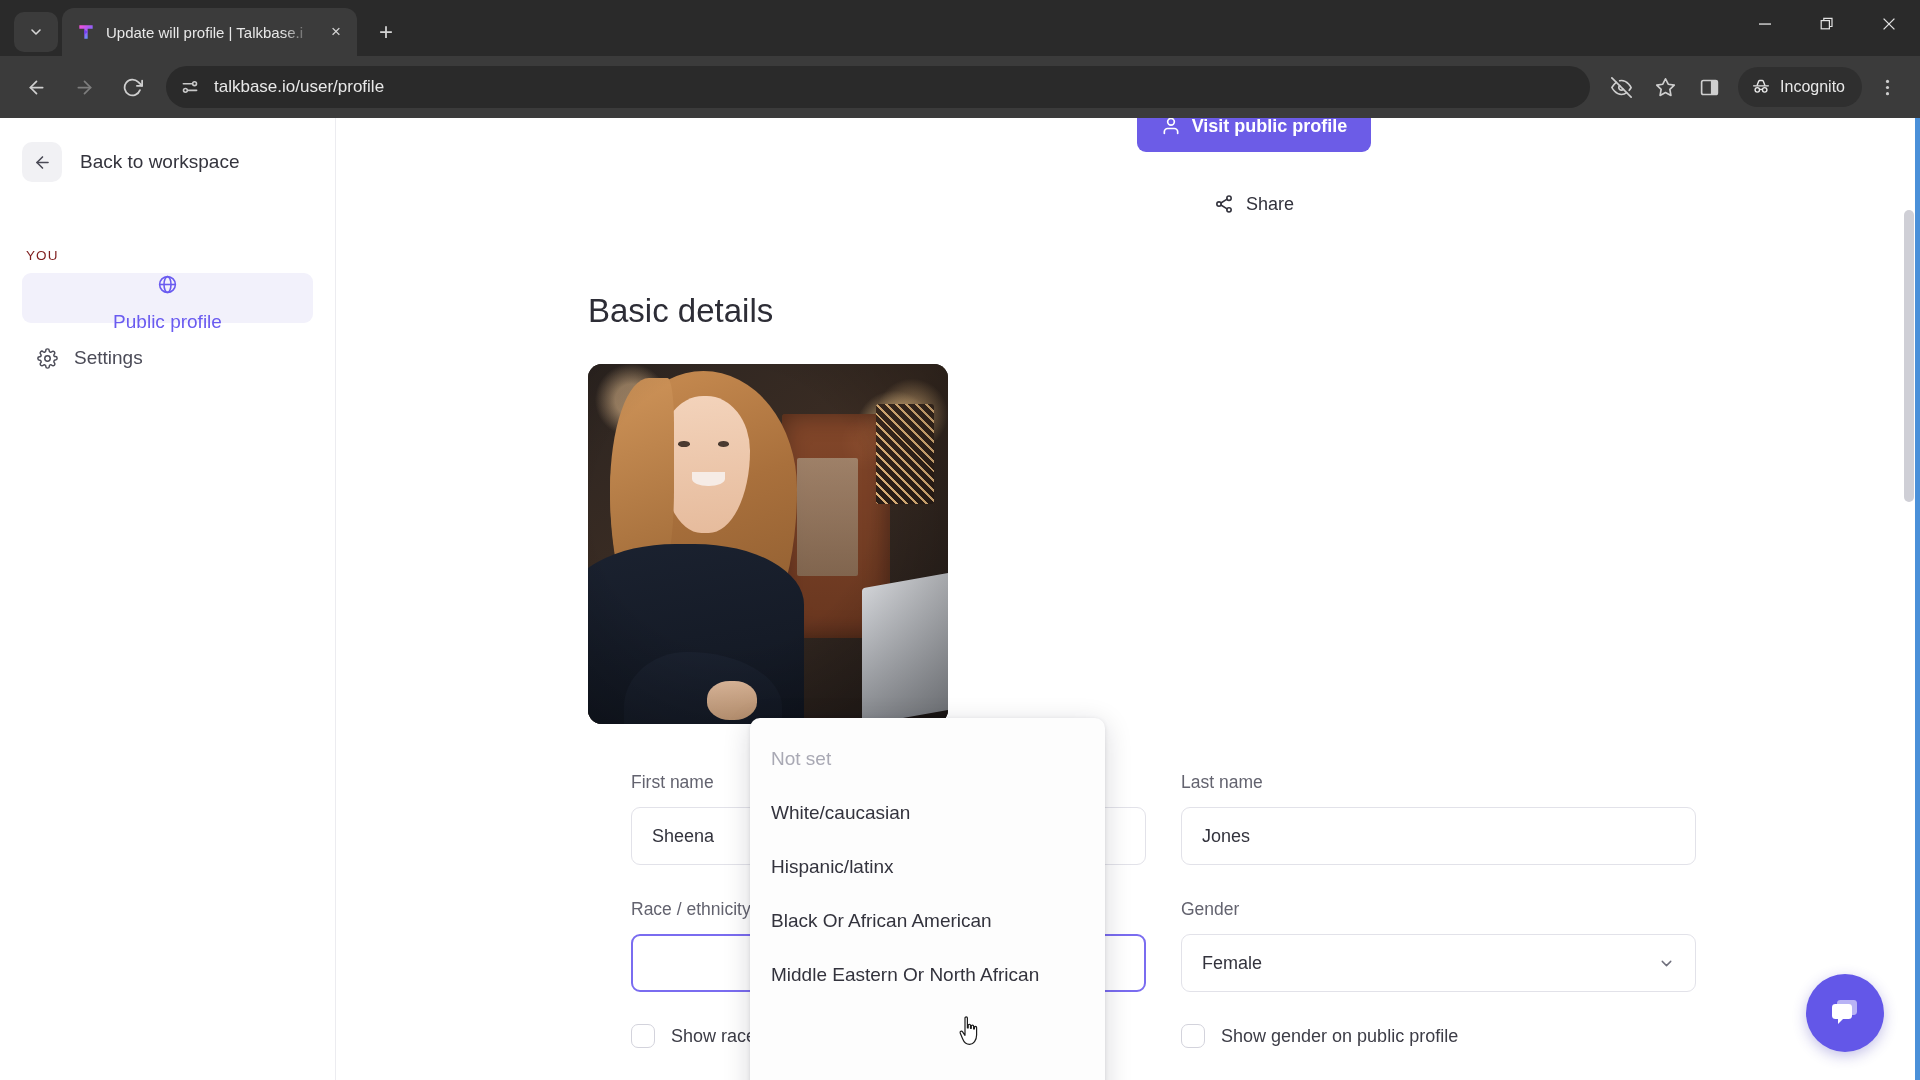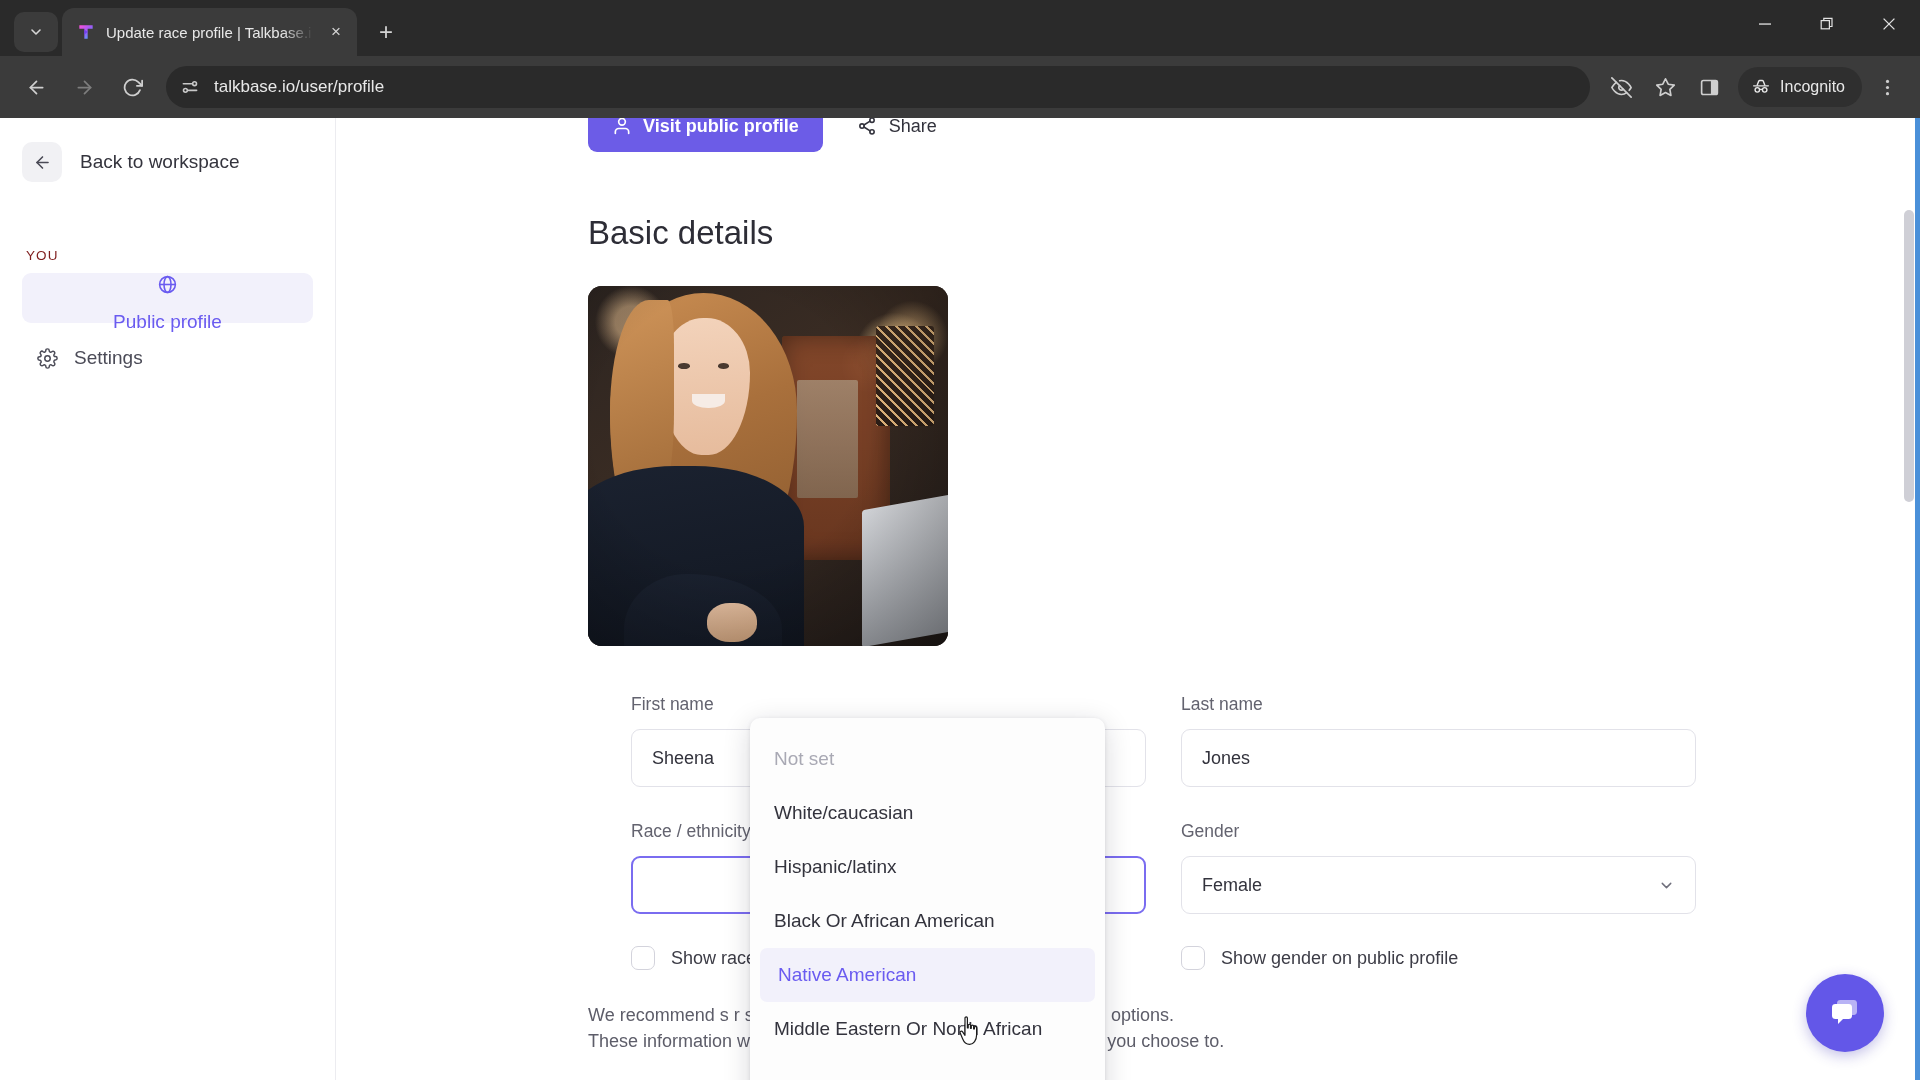--- a/index.html
+++ b/index.html
@@ -130,22 +130,22 @@
   .nav-item.active { background: #f2f1fb; color: #6a5bf0; flex-direction: column; }
   .nav-item .ico { width: 22px; height: 22px; flex: none; display:flex; align-items:center; justify-content:center;}
   .nav-item .ico svg { width: 21px; height: 21px; }
 
   .content {
     flex: 1; height: 100%; position: relative;
     overflow: hidden; padding-left: 252px;
   }
 
   .top-actions {
-    display: flex; align-items: center; gap: 12px;
-    padding-top: 0px; margin-top: -18px;
+    display: flex; align-items: center; gap: 26px;
+    padding-top: 0px; margin-top: -18px; flex-direction: column;
   }
   .btn-primary {
     height: 52px; background: #6c5ce7; color: #fff;
     border-radius: 9px; display: flex; align-items: center;
     gap: 11px; padding: 0 24px; font-size: 18px; font-weight: 600;
   }
   .btn-primary svg { width: 20px; height: 20px; }
   .btn-ghost {
     height: 52px; background: #fff; color: #32323c;
     border-radius: 9px; display: flex; align-items: center;
@@ -201,21 +201,21 @@
     left: 750px; top: 600px;
     width: 355px; height: 460px;
     background: #fdfdfd;
     border-radius: 10px;
     box-shadow: 0 6px 28px rgba(20,20,40,.16), 0 1px 4px rgba(20,20,40,.10);
     padding: 14px 0 0 0;
     overflow: hidden; z-index: 40;
   }
   .dd-item {
     height: 54px; display: flex; align-items: center;
-    padding: 0 24px; font-size: 19px; color: #33333d;
+    padding: 0 12px; font-size: 19px; color: #33333d; margin-left: 9px;
   }
   .dd-item.placeholder { color: #a9a9b4; }
   .dd-item.hovered {
     background: #f2f1fb; color: #6a5bf0;
     border-radius: 7px; margin: 0 10px; padding: 0 18px;
   }
 
   .cursor {
     position: absolute; left: 957px; top: 898px;
     width: 26px; height: 30px; z-index: 60; pointer-events: none;
@@ -309,21 +309,21 @@
             <linearGradient id="tbg" x1="0" y1="0" x2="1" y2="1">
               <stop offset="0%" stop-color="#ff4fd8"></stop>
               <stop offset="50%" stop-color="#9b5cf6"></stop>
               <stop offset="100%" stop-color="#3bb9ff"></stop>
             </linearGradient>
           </defs>
           <path d="M4 4 L20 4 L20 8 L14 8 L14 20 L10 20 L10 8 L4 8 Z" fill="url(#tbg)"></path>
           <path d="M10 9 L14 12 L10 15 Z" fill="#6a3df0" opacity=".9"></path>
         </svg>
       </span>
-      <span class="tab-title">Update race profile | Talkbase.i</span>
+      <span class="tab-title">Update will profile | Talkbase.i</span>
       <span class="tab-close">×</span>
     </div>
 
     <div class="newtab">+</div>
 
     <div class="wincontrols">
       <div class="wc">
         <svg viewBox="0 0 14 14">
           <rect x="1" y="6.4" width="12" height="1.3" fill="#e3e3e3"></rect>
         </svg>
@@ -543,21 +543,20 @@
         <div>We recommend s                                              r so others can find your profile through search options.</div>
         <div>These information will not be shown on your public profile unless you choose to.</div>
       </div>
     </div>
 
     <div class="dropdown">
       <div class="dd-item placeholder">Not set</div>
       <div class="dd-item">White/caucasian</div>
       <div class="dd-item">Hispanic/latinx</div>
       <div class="dd-item">Black Or African American</div>
-      <div class="dd-item hovered">Native American</div>
       <div class="dd-item">Middle Eastern Or North African</div>
 
     </div>
 
     <svg class="cursor" viewBox="0 0 26 30">
       <path d="M8 2 C8 0.6 10.4 0.6 10.4 2 L10.4 12 L11.2 12 L11.2 9.2 C11.2 7.9 13.5 7.9 13.5 9.2
                L13.5 12.3 L14.3 12.3 L14.3 10 C14.3 8.7 16.6 8.7 16.6 10 L16.6 13 L17.4 13
                L17.4 11.4 C17.4 10.1 19.6 10.1 19.6 11.4 L19.6 19 C19.6 24 16.5 28.4 12.6 28.4
                C9.3 28.4 7 26.4 5.6 22.8 L3.2 17 C2.6 15.4 4.6 14.3 5.6 15.8 L8 19.3 Z" fill="#ffffff" stroke="#1c1c1c" stroke-width="1.2" stroke-linejoin="round"></path>
     </svg>

